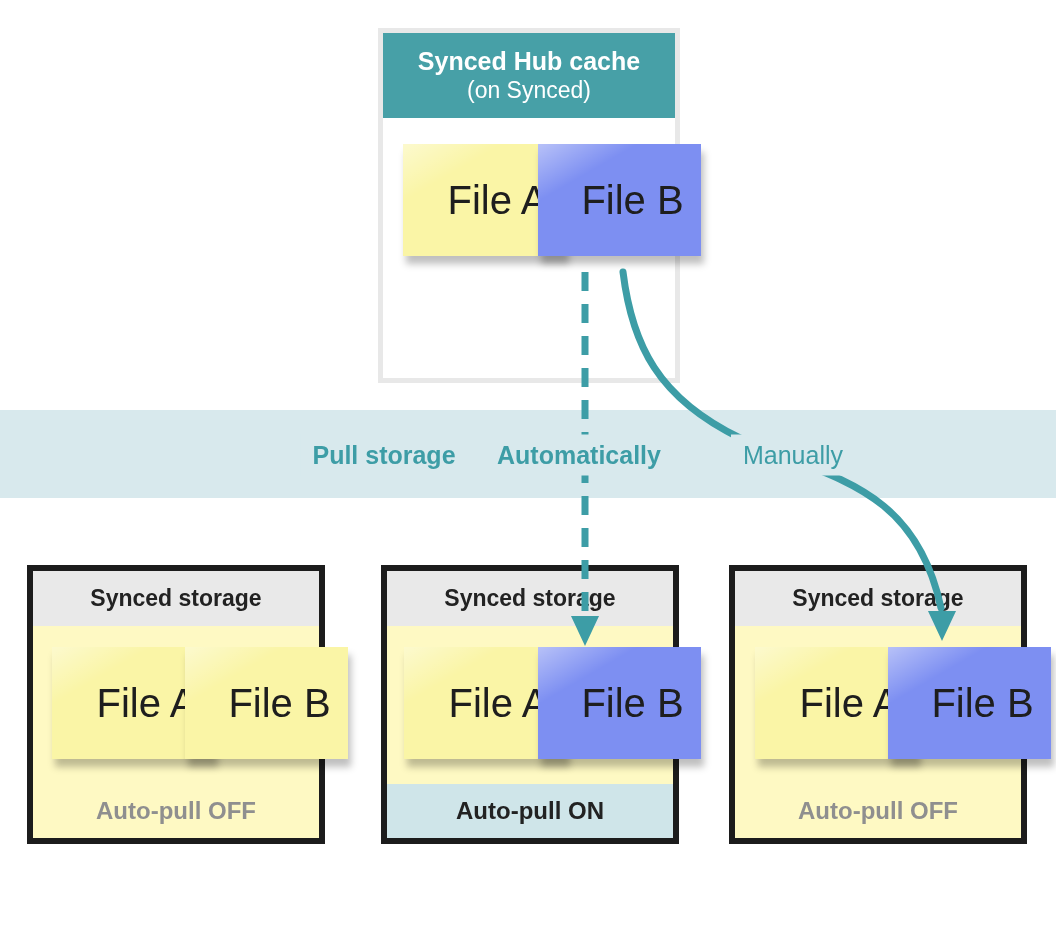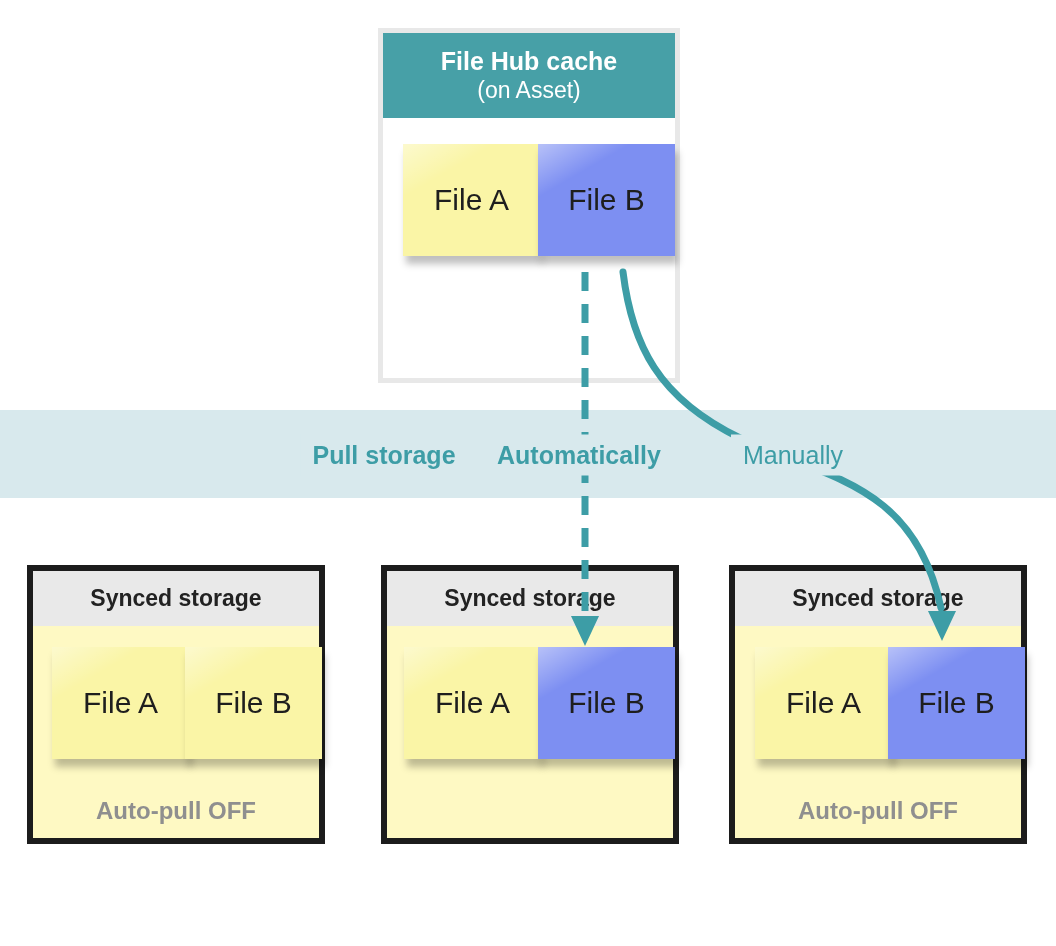--- a/index.html
+++ b/index.html
@@ -28,23 +28,24 @@
     position:absolute;left:0;top:0;right:0;height:85px;
     background:var(--teal-header);color:#fff;
     display:flex;flex-direction:column;align-items:center;justify-content:center;gap:3px;
   }
   .server-title{font-size:25px;font-weight:bold;line-height:1.1;}
   .server-subtitle{font-size:23px;font-weight:normal;line-height:1.1;}
   
   .sticky{
     position:absolute;width:137px;height:112px;
     display:flex;align-items:center;justify-content:center;
-    font-size:30px;color:#1E1E1E;
+    font-size:40px;color:#1E1E1E;
     box-shadow:3px 8px 7px rgba(0,0,0,0.25);
     background-image:linear-gradient(150deg, rgba(255,255,255,0.45) 0%, rgba(255,255,255,0) 28%);
+    padding-left:26px;
   }
   .sticky[data-color="yellow"]{background-color:var(--sticky-yellow);}
   .sticky[data-color="blue"]{background-color:var(--sticky-blue);}
   
   .pull-band{
     position:absolute;left:0;top:410px;width:1056px;height:88px;
     background:var(--band-bg);
   }
   .band-label{
     position:absolute;top:455px;transform:translate(-50%,-50%);
@@ -77,22 +78,22 @@
   .arrows-overlay{
     position:absolute;left:0;top:0;width:1056px;height:946px;
     pointer-events:none;z-index:5;
   }
 </style>
 </head>
 <body>
 
 <div class="server-box">
   <div class="server-header">
-    <div class="server-title">File Hub cache</div>
-    <div class="server-subtitle">(on Asset)</div>
+    <div class="server-title">Synced Hub cache</div>
+    <div class="server-subtitle">(on Synced)</div>
   </div>
 </div>
 <div class="sticky" style="left:403px;top:144px;" data-color="yellow">File A</div>
 <div class="sticky" style="left:538px;top:144px;" data-color="blue">File B</div>
 
 <div class="pull-band"></div>
 
 <svg class="arrows-overlay" viewBox="0 0 1056 946" xmlns="http://www.w3.org/2000/svg">
   <g>
     <path d="M 585 272 L 585 614" fill="none" stroke="var(--teal-accent)" stroke-width="7" stroke-dasharray="19 13"></path>
@@ -110,20 +111,21 @@
 
 <div class="storage-box pos-0">
   <div class="storage-header">Synced storage</div>
   <div class="storage-footer" data-state="off">Auto-pull OFF</div>
 </div>
 <div class="sticky" style="left:52px;top:647px;" data-color="yellow">File A</div>
 <div class="sticky" style="left:185px;top:647px;" data-color="yellow">File B</div>
 
 <div class="storage-box pos-1">
   <div class="storage-header">Synced storage</div>
+  <div class="storage-footer" data-state="on">Auto-pull ON</div>
 </div>
 <div class="sticky" style="left:404px;top:647px;" data-color="yellow">File A</div>
 <div class="sticky" style="left:538px;top:647px;" data-color="blue">File B</div>
 
 <div class="storage-box pos-2">
   <div class="storage-header">Synced storage</div>
   <div class="storage-footer" data-state="off">Auto-pull OFF</div>
 </div>
 <div class="sticky" style="left:755px;top:647px;" data-color="yellow">File A</div>
 <div class="sticky" style="left:888px;top:647px;" data-color="blue">File B</div>

